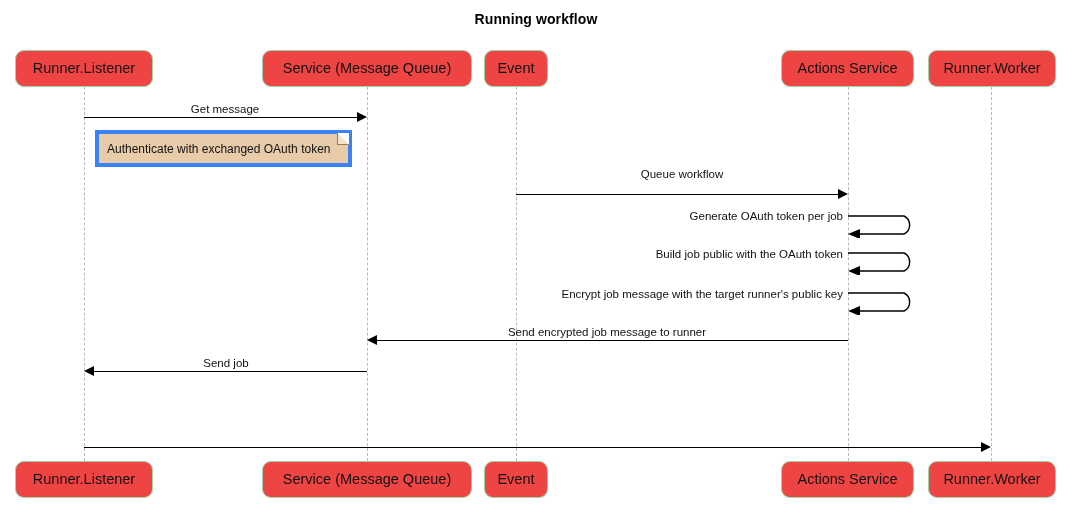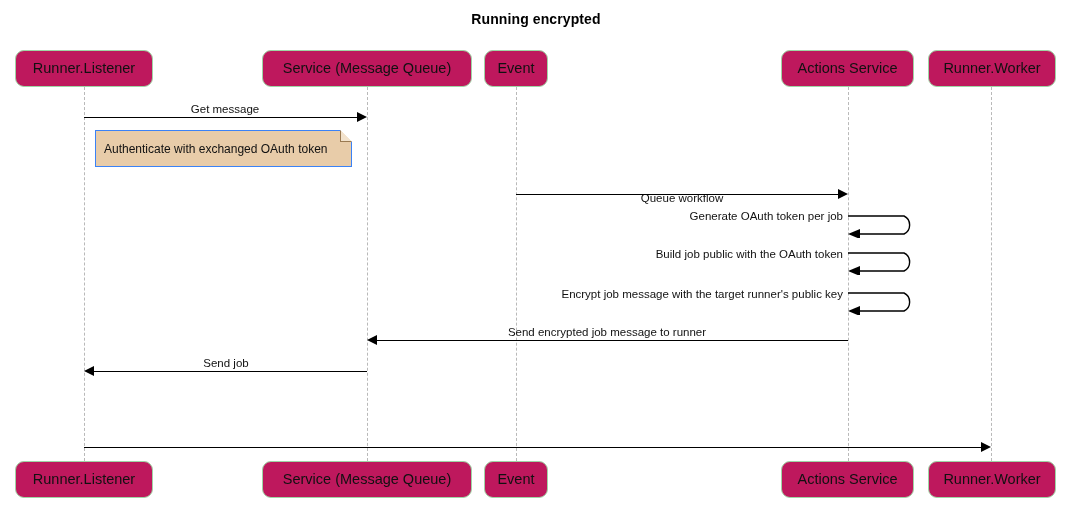--- a/index.html
+++ b/index.html
@@ -26,21 +26,21 @@
     width: 1072px;
     text-align: center;
     font-size: 14px;
     font-weight: bold;
     color: #000;
     letter-spacing: 0.1px;
   }
   .participant {
     position: absolute;
     box-sizing: border-box;
-    background: #be185d;
+    background: #ef4444;
     border: 1px solid #9ED5A5;
     border-radius: 9px;
     height: 37px;
     line-height: 35px;
     text-align: center;
     font-size: 14.5px;
     color: #111;
     white-space: nowrap;
     overflow: hidden;
   }
@@ -78,21 +78,21 @@
     border-bottom: 5px solid transparent;
     border-right: 10px solid #000;
   }
   .selfloop {
     position: absolute;
   }
   .note {
     position: absolute;
     box-sizing: border-box;
     background: #E8CCA9;
-    border: 1px solid #3b82f6;
+    border: 4px solid #3b82f6;
     font-size: 12px;
     color: #111;
     white-space: nowrap;
     overflow: visible;
   }
   .note .note-text {
     position: absolute;
     left: 8px;
     top: 0;
     bottom: 0;
@@ -119,21 +119,21 @@
     height: 12px;
     background: #ffffff;
     clip-path: polygon(0 0, 100% 0, 100% 100%);
   }
 </style>
 </head>
 <body>
 
 <div id="diagram">
 
-  <div class="title">Running encrypted</div>
+  <div class="title">Running workflow</div>
 
   <div class="lifeline" style="left:84px; top:87px; height:374px;"></div>
   <div class="lifeline" style="left:367px; top:87px; height:374px;"></div>
   <div class="lifeline" style="left:516px; top:87px; height:374px;"></div>
   <div class="lifeline" style="left:848px; top:87px; height:374px;"></div>
   <div class="lifeline" style="left:991px; top:87px; height:374px;"></div>
 
   <div class="participant" style="left:15px; top:50px; width:138px;">Runner.Listener</div>
   <div class="participant" style="left:262px; top:50px; width:210px;">Service (Message Queue)</div>
   <div class="participant" style="left:484px; top:50px; width:64px;">Event</div>
@@ -149,21 +149,21 @@
   <div class="msg-label center" style="left:225px; top:103px;">Get message</div>
   <div class="arrow-line" style="left:84px; top:117px; width:273px;"></div>
   <div class="arrowhead right" style="left:357px; top:112px;"></div>
 
   <div class="note" style="left:95px; top:130px; width:257px; height:37px;">
     <span class="note-text">Authenticate with exchanged OAuth token</span>
     <span class="dogear-cover"></span>
     <span class="dogear"></span>
   </div>
 
-  <div class="msg-label center" style="left:682px; top:192px;">Queue workflow</div>
+  <div class="msg-label center" style="left:682px; top:168px;">Queue workflow</div>
   <div class="arrow-line" style="left:516px; top:194px; width:322px;"></div>
   <div class="arrowhead right" style="left:838px; top:189px;"></div>
 
   <div class="msg-label rightal" style="left:843px; top:210px;">Generate OAuth token per job</div>
   <svg class="selfloop" style="left:846px; top:210px;" width="74" height="28" viewBox="0 0 74 28">
     <path d="M 2 6 L 58 6 A 10 10 0 0 1 58 24 L 14 24" fill="none" stroke="#000" stroke-width="1.4"></path>
     <polygon points="14,19 2,24 14,29" fill="#000"></polygon>
   </svg>
 
   <div class="msg-label rightal" style="left:843px; top:248px;">Build job public with the OAuth token</div>

